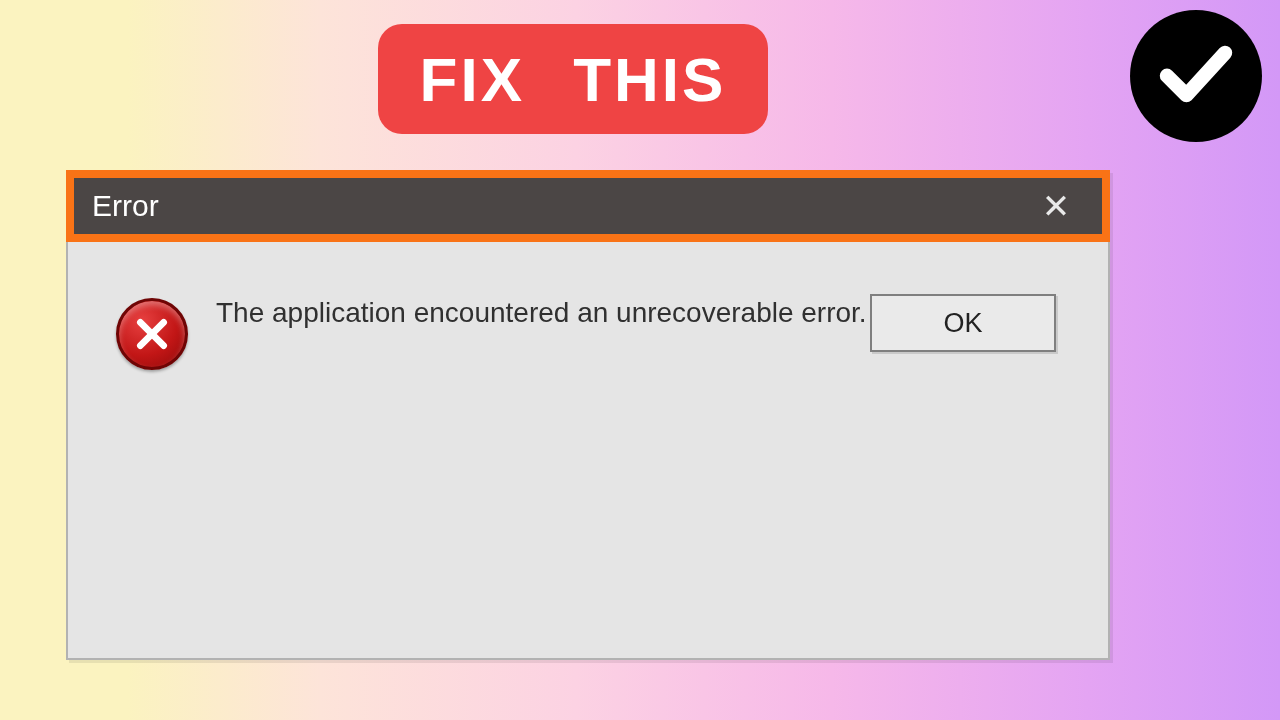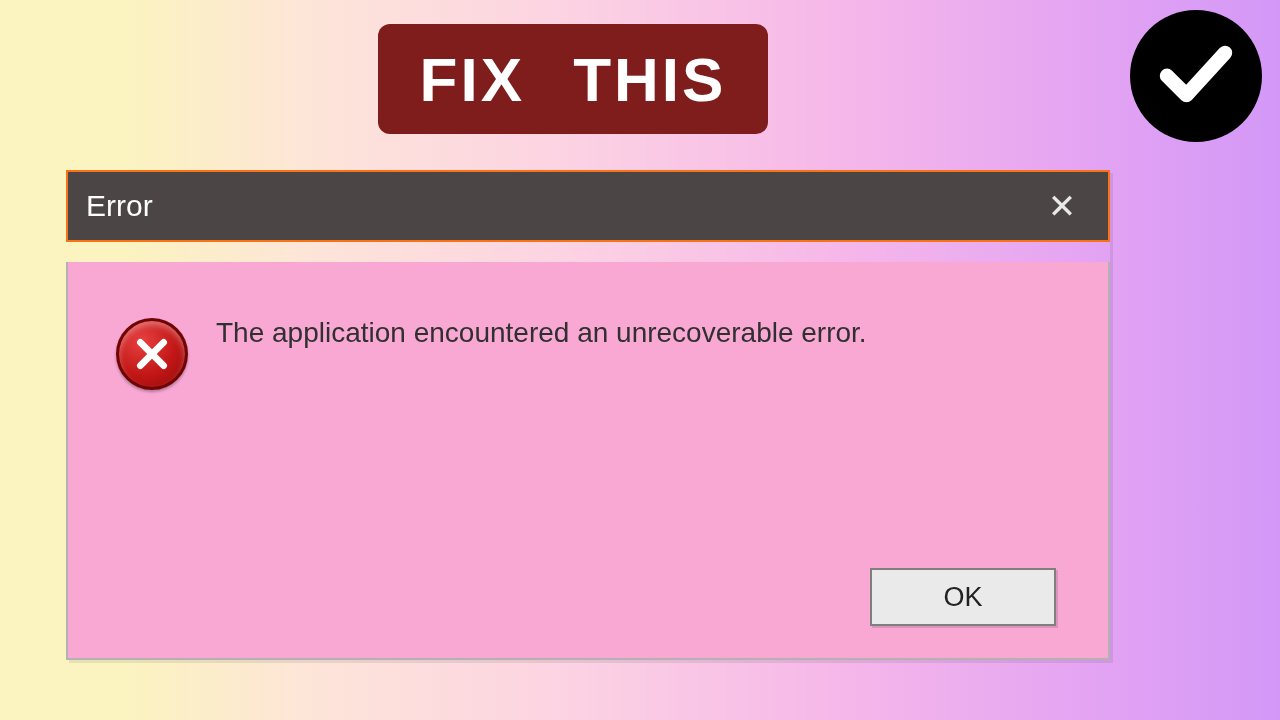--- a/index.html
+++ b/index.html
@@ -17,22 +17,22 @@
         #d398f7 100%);
       font-family: "Segoe UI", Tahoma, Arial, sans-serif;
     }
 
     .fix-badge {
       position: absolute;
       top: 24px;
       left: 378px;
       width: 390px;
       height: 110px;
-      border-radius: 12px;
-      background: #7f1d1d;
+      border-radius: 24px;
+      background: #ef4444;
       color: #fff;
       font-size: 62px;
       font-weight: 700;
       letter-spacing: 3px;
       display: flex;
       align-items: center;
       justify-content: center;
       word-spacing: 28px;
     }
 
@@ -64,46 +64,45 @@
     .titlebar {
       height: 72px;
       background: #4b4645;
       color: #fff;
       display: flex;
       align-items: center;
       justify-content: space-between;
       padding: 0 24px 0 18px;
       font-size: 30px;
       font-weight: 400;
-      border: 2px solid #f97316;
+      border: 8px solid #f97316;
     }
 
     .close-btn {
       width: 44px;
       height: 44px;
       display: flex;
       align-items: center;
       justify-content: center;
       cursor: pointer;
       font-size: 34px;
       color: #e9e9e9;
       font-family: Arial, sans-serif;
       font-weight: 300;
     }
 
     .dialog-body {
       flex: 1;
-      background: #f9a8d4;
+      background: #e5e5e5;
       border-left: 2px solid #b2b2b2;
       border-right: 2px solid #b2b2b2;
       border-bottom: 2px solid #b2b2b2;
       display: flex;
-      flex-direction: column;
+      flex-direction: row;
       padding: 52px 48px 24px 48px;
-      margin-top: 20px;
     }
 
     .message-row {
       display: flex;
       align-items: flex-start;
       gap: 28px;
       flex: 1;
     }
 
     .error-icon {

